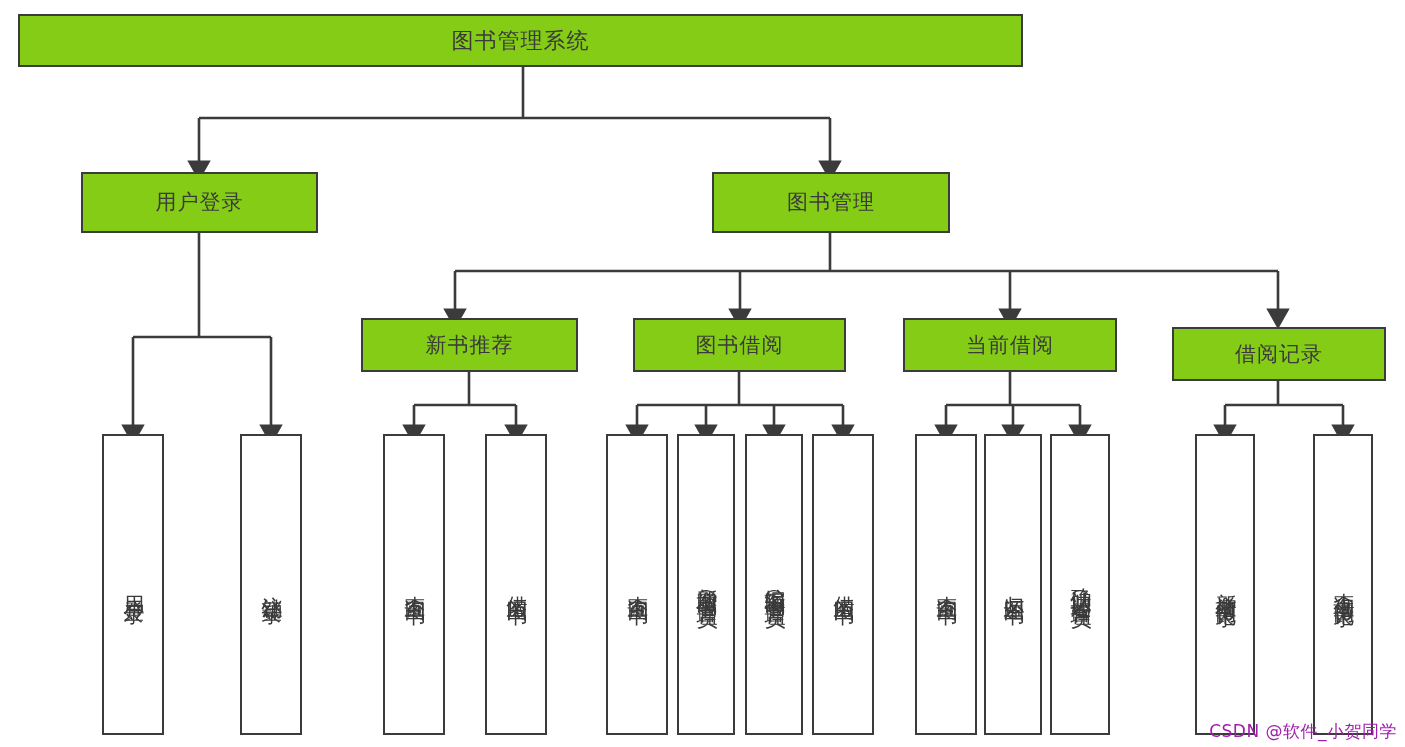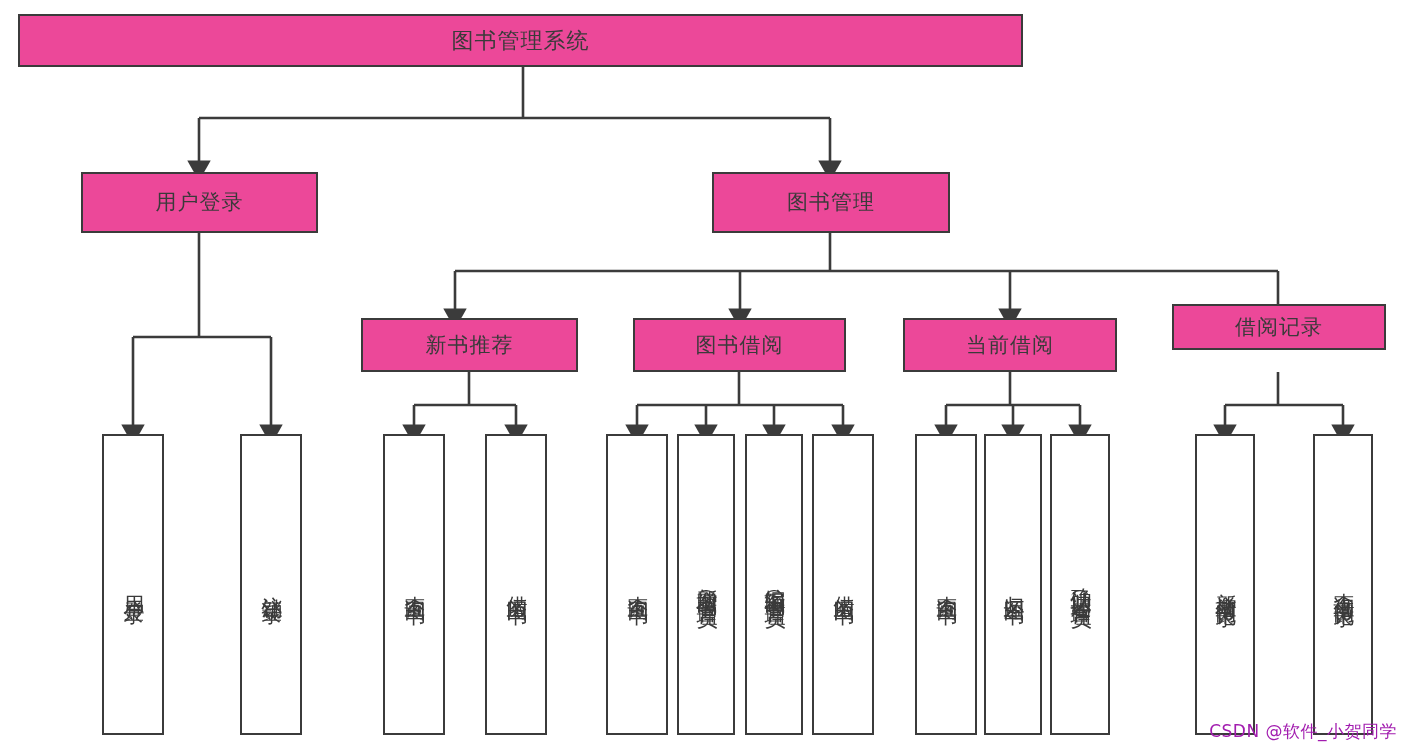--- a/index.html
+++ b/index.html
@@ -17,21 +17,21 @@
   }
   #edges{
     position:absolute;
     left:0; top:0;
     width:1405px; height:747px;
     pointer-events:none;
   }
   .node{
     position:absolute;
     box-sizing:border-box;
-    background:#ec4899;
+    background:#84cc16;
     border:2px solid #3b3b3b;
     display:flex;
     align-items:center;
     justify-content:center;
     z-index:3;
   }
   .node .label{
     font-size:21px;
     line-height:1.25;
     color:#3a3a3a;
@@ -139,21 +139,21 @@
 
   <div class="node" style="left:712px; top:172px; width:238px; height:61px;">
     <span class="label">图书管理</span>
   </div>
   <div class="node" style="left:633px; top:318px; width:213px; height:54px;font-family:Liberation Serif, serif;">
     <span class="label">图书借阅</span>
   </div>
   <div class="node" style="left:903px; top:318px; width:214px; height:54px;">
     <span class="label">当前借阅</span>
   </div>
-  <div class="node" style="left:1172px; top:304px; width:214px; height:46px;">
+  <div class="node" style="left:1172px; top:327px; width:214px; height:54px;">
     <span class="label">借阅记录</span>
   </div>
 
   <div class="leaf" style="left:102px; top:434px; width:62px; height:301px;">
     <span class="vlabel">用户登录</span>
   </div>
   <div class="leaf" style="left:240px; top:434px; width:62px; height:301px;">
     <span class="vlabel">注销登录</span>
   </div>
 

